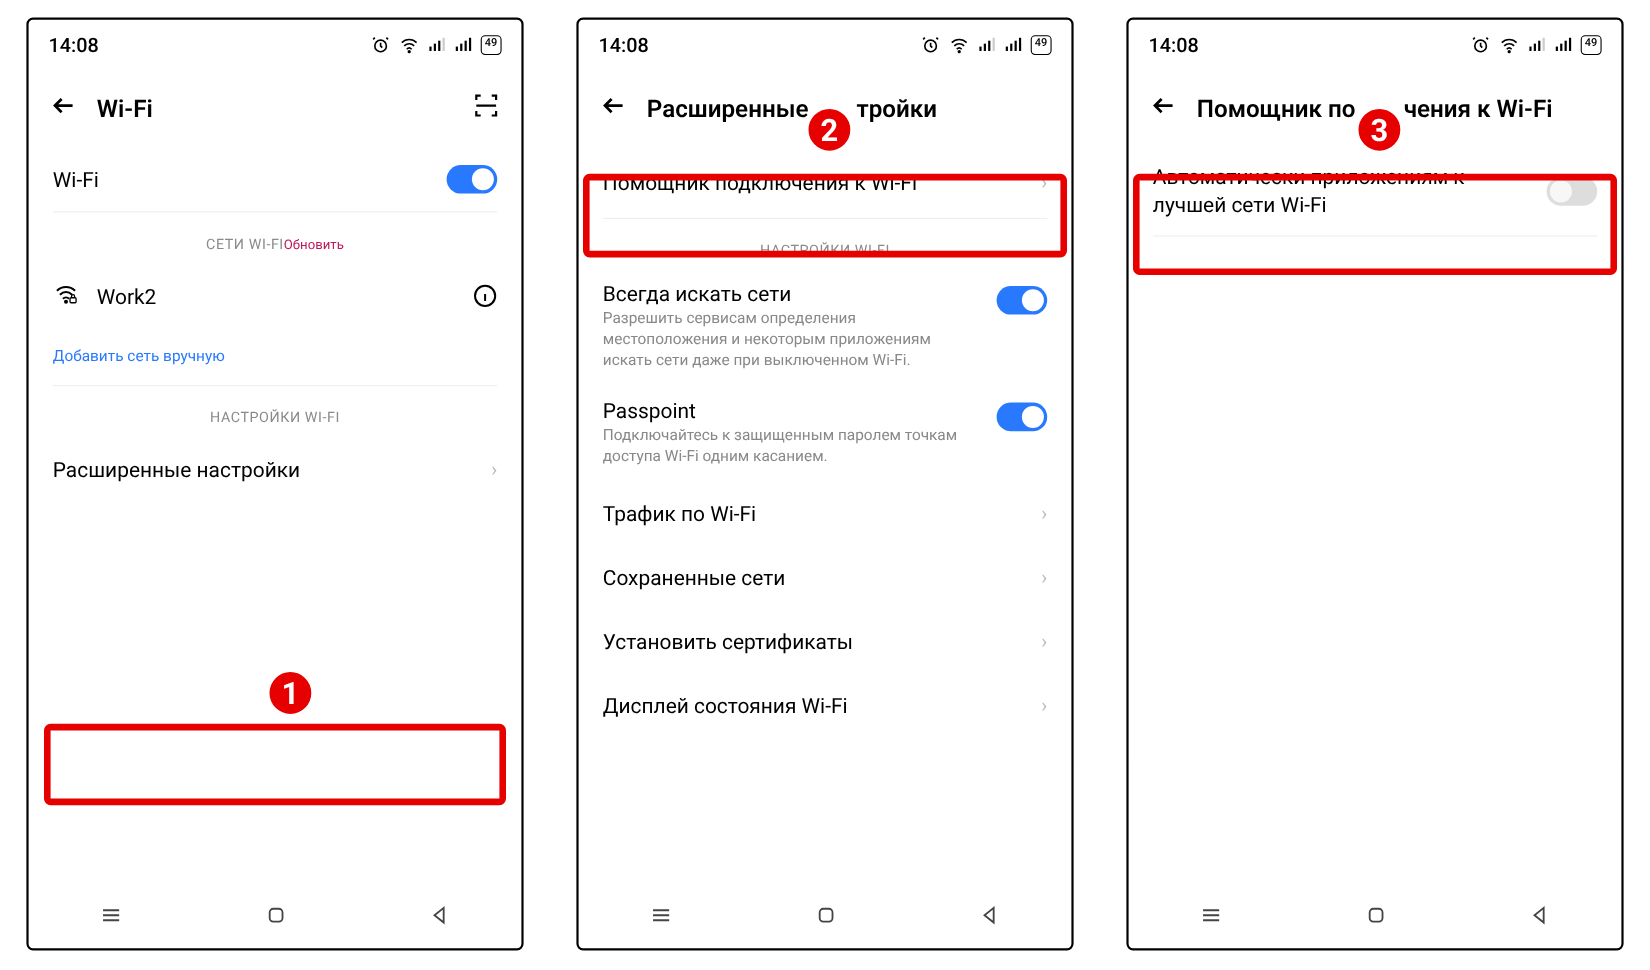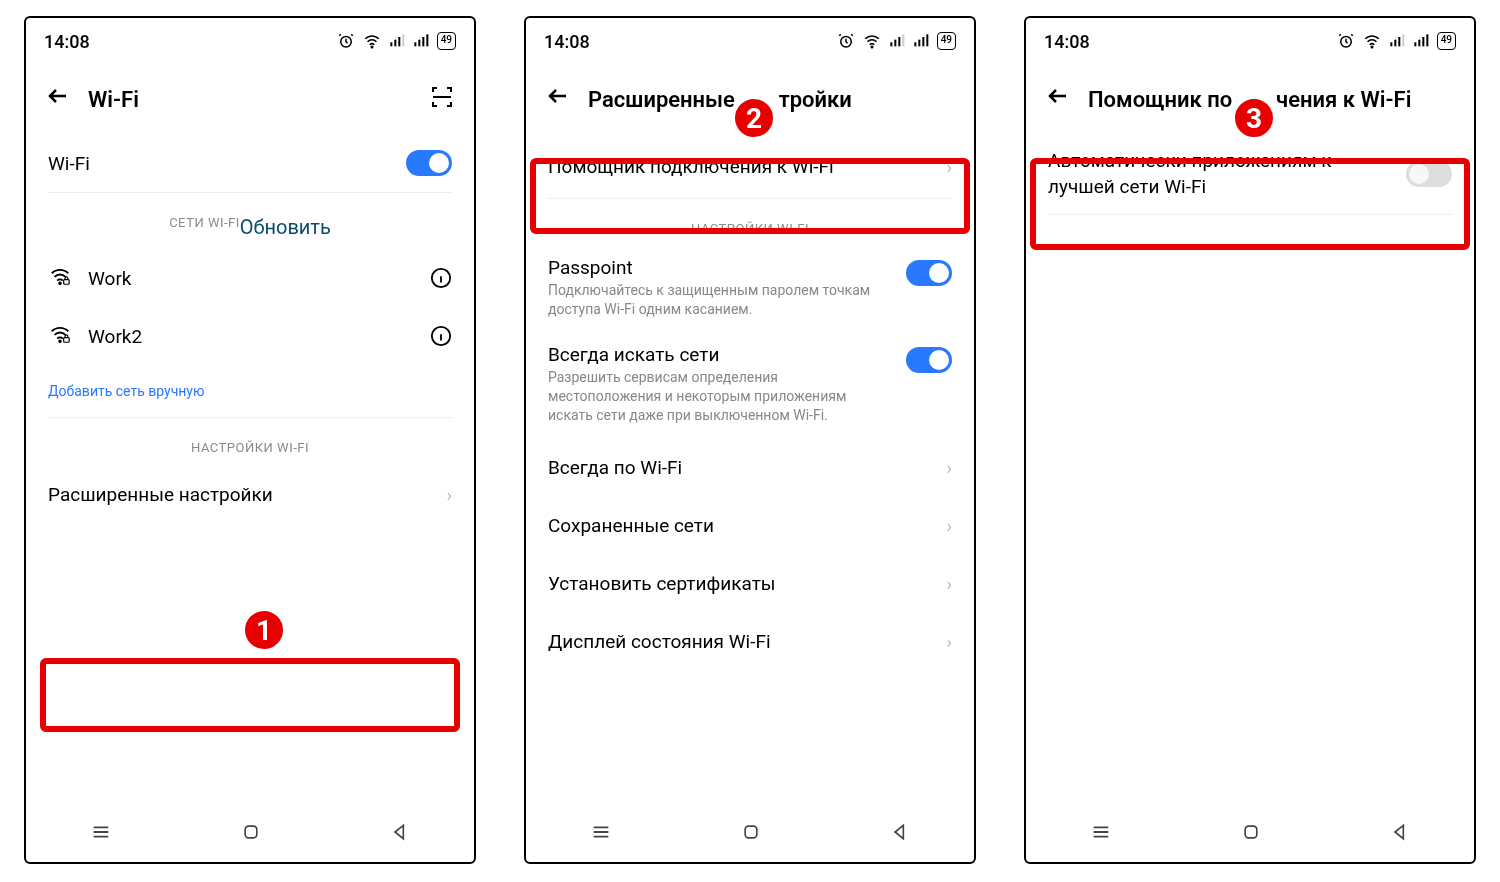--- a/index.html
+++ b/index.html
@@ -179,50 +179,33 @@
       <span class="toggle on">
           <span class="knob"></span>
         </span>
     </div>
 
 
     <div class="divider"></div>
 
     <div class="section-hdr">
       <span>СЕТИ WI-FI</span>
-      <span style="color:#0c4a6e; font-size:20px; letter-spacing:0;">Обновить</span>
-    </div>
+      <span style="color:#be185d; font-size:12px; letter-spacing:0;">Обновить</span>
+    </div>
+
 
     <div class="row">
       <span class="wifi-icon">
         <svg width="22" height="22" viewBox="0 0 24 24" fill="none" stroke="#000" stroke-width="2">
             <path d="M3 9c5-5 13-5 18 0M6 13c3.5-3.5 8.5-3.5 12 0M9 17c1.7-1.7 4.3-1.7 6 0"></path>
             <circle cx="12" cy="20" r="1" fill="#000"></circle>
             <rect x="16" y="16" width="6" height="5" rx="1" fill="#fff" stroke="#000" stroke-width="1.3"></rect>
             <path d="M17.5 16v-1.5a1.5 1.5 0 013 0V16" stroke-width="1.3"></path>
           </svg>
       </span>
-      <span class="label" style="flex:1">Work</span>
-      <span class="info">
-        <svg width="22" height="22" viewBox="0 0 24 24" fill="none" stroke="#000" stroke-width="2">
-            <circle cx="12" cy="12" r="10"></circle>
-            <path d="M12 7h.01M11 11h1v5h1"></path>
-          </svg>
-      </span>
-    </div>
-
-    <div class="row">
-      <span class="wifi-icon">
-        <svg width="22" height="22" viewBox="0 0 24 24" fill="none" stroke="#000" stroke-width="2">
-            <path d="M3 9c5-5 13-5 18 0M6 13c3.5-3.5 8.5-3.5 12 0M9 17c1.7-1.7 4.3-1.7 6 0"></path>
-            <circle cx="12" cy="20" r="1" fill="#000"></circle>
-            <rect x="16" y="16" width="6" height="5" rx="1" fill="#fff" stroke="#000" stroke-width="1.3"></rect>
-            <path d="M17.5 16v-1.5a1.5 1.5 0 013 0V16" stroke-width="1.3"></path>
-          </svg>
-      </span>
       <span class="label" style="flex:1">Work2</span>
       <span class="info">
         <svg width="22" height="22" viewBox="0 0 24 24" fill="none" stroke="#000" stroke-width="2">
             <circle cx="12" cy="12" r="10"></circle>
             <path d="M12 7h.01M11 11h1v5h1"></path>
           </svg>
       </span>
     </div>
 
     <div class="link-blue">Добавить сеть вручную</div>
@@ -308,44 +291,44 @@
 
   <div class="content">
     <div class="row" style="min-height:64px">
       <span class="label" style="flex:1">Помощник подключения к Wi-Fi</span>
       <span class="chev">›</span>
     </div>
     <div class="divider"></div>
 
     <div class="section-hdr">
       <span>НАСТРОЙКИ WI-FI</span>
+    </div>
+
+    <div class="row" style="align-items:flex-start; padding-top:10px;">
+      <div class="textcol" style="padding-right:10px">
+        <span class="label">Всегда искать сети</span>
+        <span class="sub">Разрешить сервисам определения местоположения и некоторым приложениям искать сети даже при выключенном Wi-Fi.</span>
+      </div>
+      <span class="toggle on" style="margin-top:4px">
+          <span class="knob"></span>
+        </span>
     </div>
 
     <div class="row" style="align-items:flex-start; padding-top:10px;">
       <div class="textcol" style="padding-right:10px">
         <span class="label">Passpoint</span>
         <span class="sub">Подключайтесь к защищенным паролем точкам доступа Wi-Fi одним касанием.</span>
       </div>
       <span class="toggle on" style="margin-top:4px">
           <span class="knob"></span>
         </span>
     </div>
 
-    <div class="row" style="align-items:flex-start; padding-top:10px;">
-      <div class="textcol" style="padding-right:10px">
-        <span class="label">Всегда искать сети</span>
-        <span class="sub">Разрешить сервисам определения местоположения и некоторым приложениям искать сети даже при выключенном Wi-Fi.</span>
-      </div>
-      <span class="toggle on" style="margin-top:4px">
-          <span class="knob"></span>
-        </span>
-    </div>
-
-    <div class="row">
-      <span class="label" style="flex:1">Всегда по Wi-Fi</span>
+    <div class="row">
+      <span class="label" style="flex:1">Трафик по Wi-Fi</span>
       <span class="chev">›</span>
     </div>
     <div class="row">
       <span class="label" style="flex:1">Сохраненные сети</span>
       <span class="chev">›</span>
     </div>
     <div class="row">
       <span class="label" style="flex:1">Установить сертификаты</span>
       <span class="chev">›</span>
     </div>

